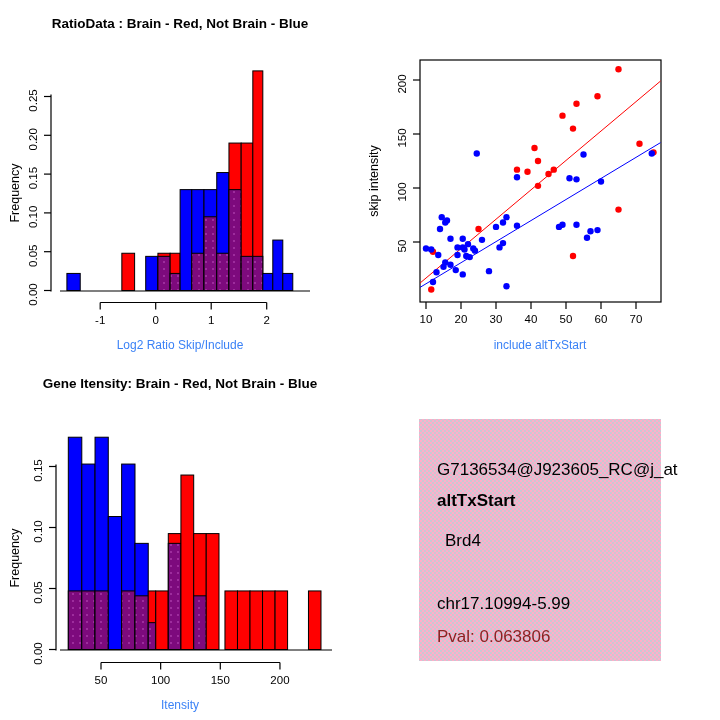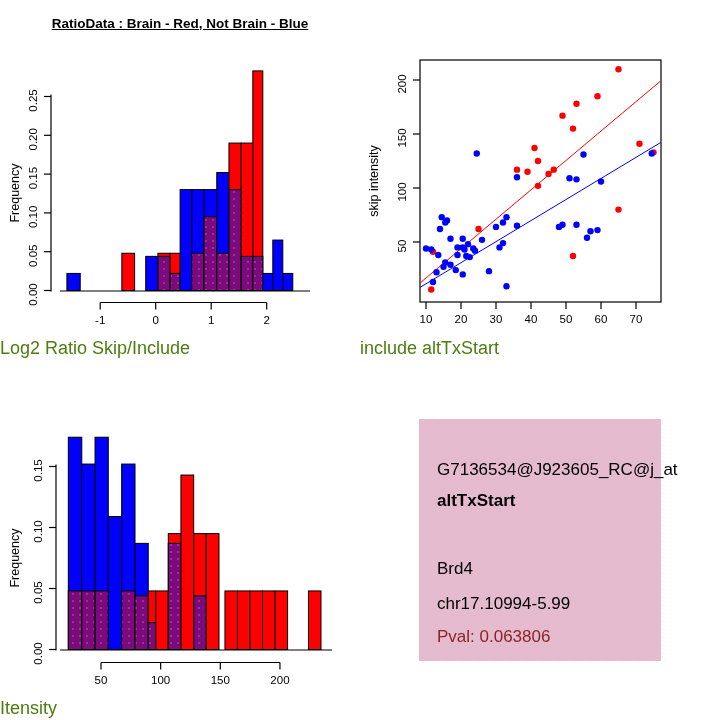--- a/index.html
+++ b/index.html
@@ -1,23 +1,23 @@
 <!DOCTYPE html>
 <html><head>
 <meta charset="utf-8">
 <style>
   html,body{margin:0;padding:0;background:#ffffff;}
   #figure{position:relative;width:720px;height:720px;background:#ffffff;
           font-family:"Liberation Sans", sans-serif;overflow:hidden;}
   .panel{position:absolute;width:360px;height:360px;}
   #p1{left:0;top:0;} #p2{left:360px;top:0;} #p3{left:0;top:360px;} #p4{left:360px;top:360px;}
   .ptitle{position:absolute;left:0;top:16px;width:360px;text-align:center;
-          font-size:13.5px;font-weight:bold;color:#000;white-space:nowrap;text-decoration:underline;}
-  .xlab{position:absolute;left:0;top:338px;width:360px;text-align:left;
-        font-size:18px;color:#4d7c0f;}
+          font-size:13.5px;font-weight:bold;color:#000;white-space:nowrap;}
+  .xlab{position:absolute;left:0;top:338px;width:360px;text-align:center;
+        font-size:12px;color:#3b82f6;}
   .ylab{position:absolute;white-space:nowrap;font-size:12.5px;color:#000;
         transform:translate(-50%,-50%) rotate(-90deg);}
   svg{position:absolute;left:0;top:0;}
   .infobox{position:absolute;left:59px;top:59px;width:242px;height:242px;
            background-color:#cbc7d3;
            background-image:radial-gradient(#ffaec9 0.9px, transparent 1.05px),
                             radial-gradient(#ffaec9 0.9px, transparent 1.05px);
            background-size:4px 4px;background-position:0 0,2px 2px;}
   .infoline{position:absolute;left:18px;font-size:17px;color:#000;white-space:nowrap;}
   .pvalline{color:#8b2323;}
@@ -179,20 +179,21 @@
         <circle cx="146.5" cy="286.28" r="3.2" fill="#0000FF"></circle>
         <circle cx="66" cy="248.48" r="3.2" fill="#0000FF"></circle>
         <circle cx="122" cy="239.84" r="3.2" fill="#0000FF"></circle>
         <circle cx="102.75" cy="238.76" r="3.2" fill="#0000FF"></circle>
       </svg>
     <div class="xlab">include altTxStart</div>
     <div class="ylab" style="left:14px;top:181px;">skip intensity</div>
   </div>
 
   <div class="panel" id="p3">
+    <div class="ptitle">Gene Itensity: Brain - Red, Not Brain - Blue</div>
     <svg id="svg2" width="360" height="360">
         <defs>
           <pattern id="pd2" width="7" height="7" patternUnits="userSpaceOnUse">
             <rect width="7" height="7" fill="#7D0A7D"></rect>
             <circle cx="3" cy="3" r="0.8" fill="#C75AC7"></circle>
           </pattern>
         </defs>
         <line x1="56" y1="290.5" x2="56" y2="104.5" stroke="#000" stroke-width="1.2"></line>
         <line x1="56" y1="289.5" x2="49" y2="289.5" stroke="#000" stroke-width="1.2"></line>
         <text x="42" y="293.5" font-size="11.5" fill="#000" font-family="&quot;Liberation Sans&quot;,sans-serif" text-anchor="middle" transform="rotate(-90 42 293.5)">0.00</text>
@@ -240,19 +241,19 @@
         <rect x="308.46270000000004" y="230.94" width="12.526499999999999" height="58.56" fill="#FF0000" stroke="#000" stroke-width="1"></rect>
       </svg>
     <div class="xlab">Itensity</div>
     <div class="ylab" style="left:15px;top:198px;">Frequency</div>
   </div>
 
   <div class="panel" id="p4">
     <div class="infobox">
       <div class="infoline" style="top:41px;">G7136534@J923605_RC@j_at</div>
       <div class="infoline" style="top:72px;font-weight:bold;">altTxStart</div>
-      <div class="infoline" style="top:140px;">Brd4</div>
+      <div class="infoline" style="top:112px;padding-left:8px;">Brd4</div>
       <div class="infoline" style="top:175px;">chr17.10994-5.99</div>
       <div class="infoline pvalline" style="top:208px;">Pval: 0.063806</div>
     </div>
   </div>
 
 </div>
 
 </body></html>

